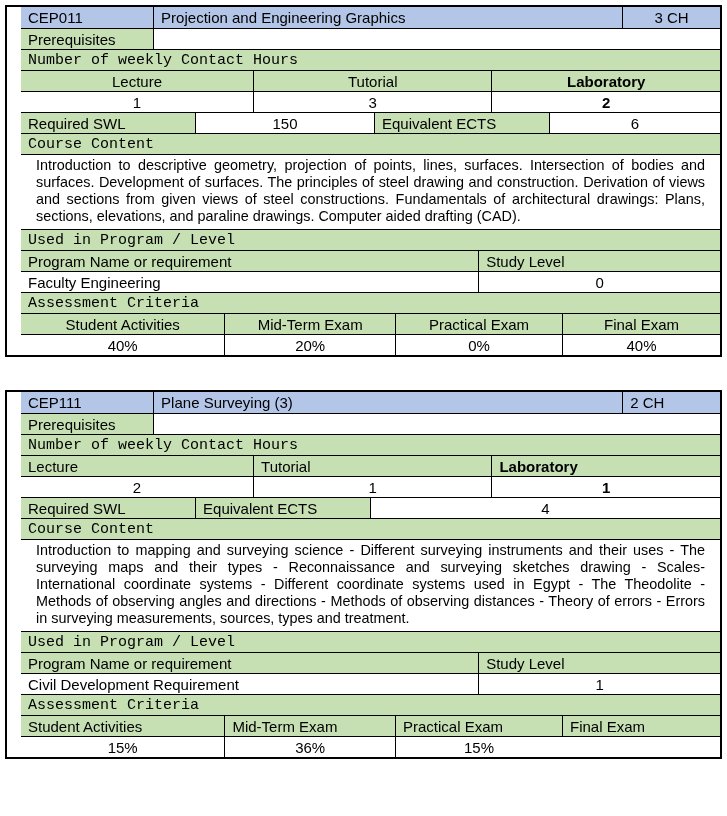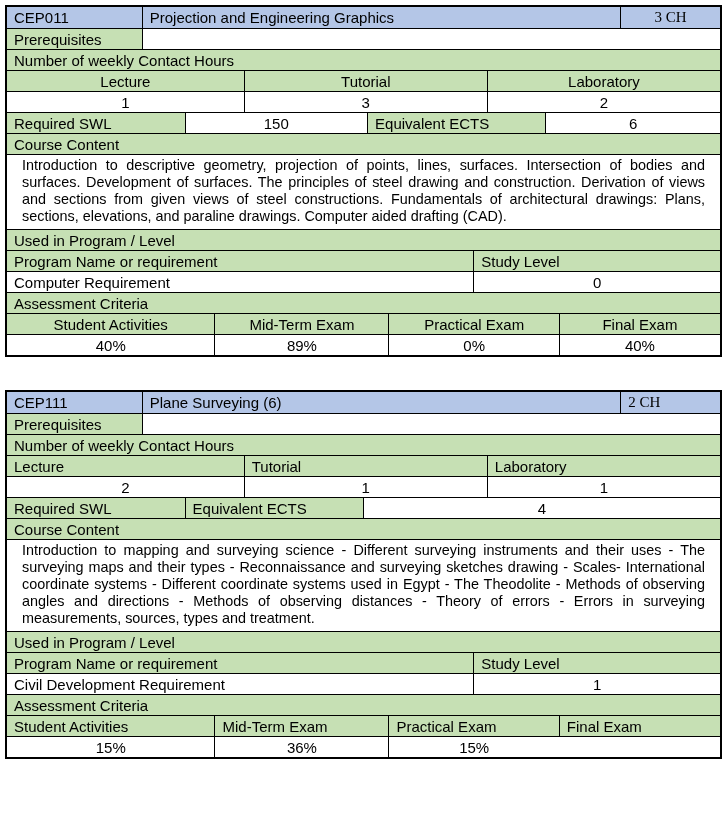--- a/index.html
+++ b/index.html
@@ -6,44 +6,44 @@
   * { margin:0; box-sizing:border-box; }
   html,body { background:#ffffff; }
   body {
     width:727px; height:816px;
     font-family:"Liberation Sans", sans-serif;
     font-size:15px; color:#000;
   }
   .page { padding:5px; }
   .tbl { width:717px; border:2px solid var(--border); background:#fff; }
   .gap { height:33px; }
-  .r { display:flex; height:21px; }
+  .r { display:flex; height:21px;margin-left:14px; }
   .r.auto { height:auto; }
   .r + .r { border-top:1px solid var(--border); }
   .c {
     display:flex; align-items:center;
     padding:0 7px; overflow:hidden; white-space:nowrap;
   }
   .c + .c { border-left:1px solid var(--border); }
   .ctr { justify-content:center; padding:0 2px; }
-  .full { flex:1 1 auto; }
+  .full { flex:1 1 auto;font-family:Liberation Mono, monospace; }
   .bg-b { background:var(--blue); }
   .bg-g { background:var(--green); }
   .para {
     display:block; flex:1 1 auto; white-space:normal;
     text-align:justify; padding:2px 15px 4px;
     font-size:14.4px; line-height:17px;
   }
   
   .w-code  { flex:0 0 18.9%; }
   .w-title { flex:1 1 auto; }
-  .w-ch    { flex:0 0 14.0%;font-family:Liberation Serif, serif; }
+  .w-ch    { flex:0 0 14.0%; }
   .w-t1 { flex:0 0 33.2%; }
   .w-t2 { flex:0 0 34.1%; }
-  .w-t3 { flex:1 1 auto; }
+  .w-t3 { flex:1 1 auto;font-weight:bold; }
   .w-s1 { flex:0 0 24.9%; }
   .w-s2 { flex:0 0 25.6%; }
   .w-s3 { flex:0 0 25.0%; }
   .w-s4 { flex:1 1 auto; }
   .w-p1 { flex:0 0 65.4%; }
   .w-p2 { flex:1 1 auto; }
   .w-a1 { flex:0 0 29.1%;text-align:center; }
   .w-a2 { flex:0 0 24.4%; }
   .w-a3 { flex:0 0 23.9%; }
   .w-a4 { flex:1 1 auto; }
@@ -89,46 +89,46 @@
       <div class="c para">Introduction to descriptive geometry, projection of points, lines, surfaces. Intersection of bodies and surfaces. Development of surfaces. The principles of steel drawing and construction. Derivation of views and sections from given views of steel constructions. Fundamentals of architectural drawings: Plans, sections, elevations, and paraline drawings. Computer aided drafting (CAD).</div>
     </div>
     <div class="r">
       <div class="c bg-g full">Used in Program / Level</div>
     </div>
     <div class="r">
       <div class="c bg-g w-p1">Program Name or requirement</div>
       <div class="c bg-g w-p2">Study Level</div>
     </div>
     <div class="r">
-      <div class="c w-p1">Computer Requirement</div>
+      <div class="c w-p1">Faculty Engineering</div>
       <div class="c w-p2 ctr">0</div>
     </div>
     <div class="r">
       <div class="c bg-g full">Assessment Criteria</div>
     </div>
     <div class="r">
       <div class="c bg-g w-a1 ctr">Student Activities</div>
       <div class="c bg-g w-a2 ctr">Mid-Term Exam</div>
       <div class="c bg-g w-a3 ctr">Practical Exam</div>
       <div class="c bg-g w-a4 ctr">Final Exam</div>
     </div>
     <div class="r">
       <div class="c w-a1 ctr">40%</div>
-      <div class="c w-a2 ctr">89%</div>
+      <div class="c w-a2 ctr">20%</div>
       <div class="c w-a3 ctr">0%</div>
       <div class="c w-a4 ctr">40%</div>
     </div>
   </div>
 
   <div class="gap"></div>
 
   <div class="tbl">
     <div class="r">
       <div class="c bg-b w-code">CEP111</div>
-      <div class="c bg-b w-title">Plane Surveying (6)</div>
+      <div class="c bg-b w-title">Plane Surveying (3)</div>
       <div class="c bg-b w-ch">2 CH</div>
     </div>
     <div class="r">
       <div class="c bg-g w-code">Prerequisites</div>
       <div class="c w-title"></div>
     </div>
     <div class="r">
       <div class="c bg-g full">Number of weekly Contact Hours</div>
     </div>
     <div class="r">

